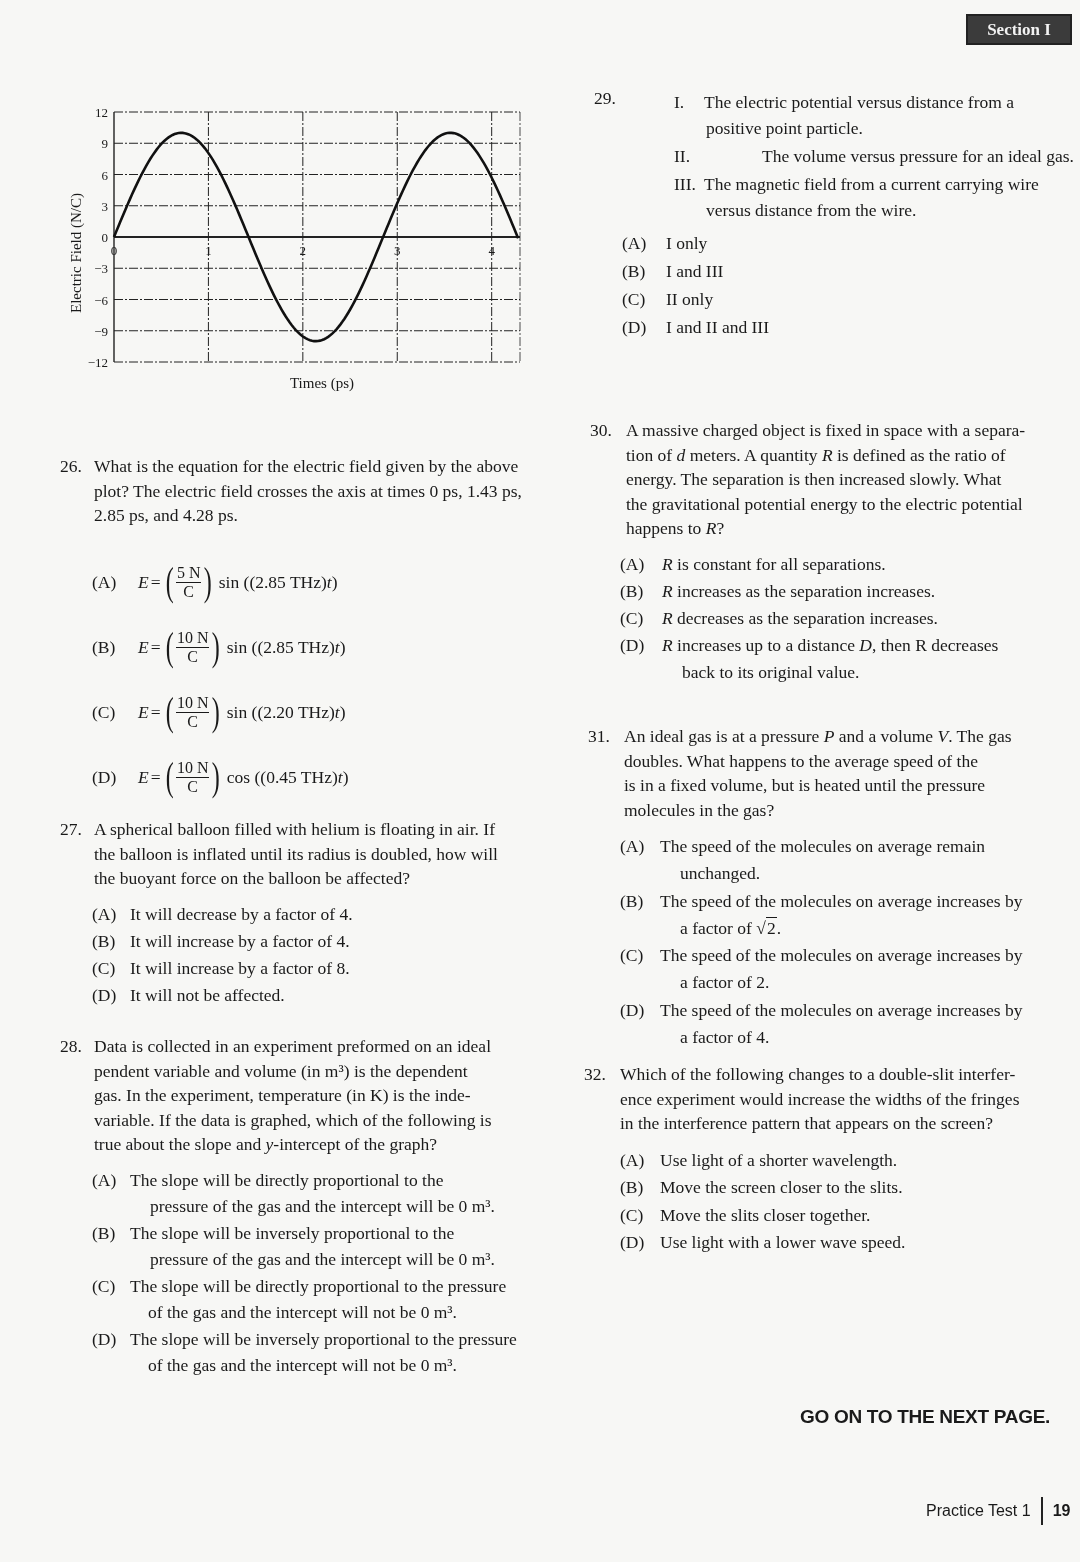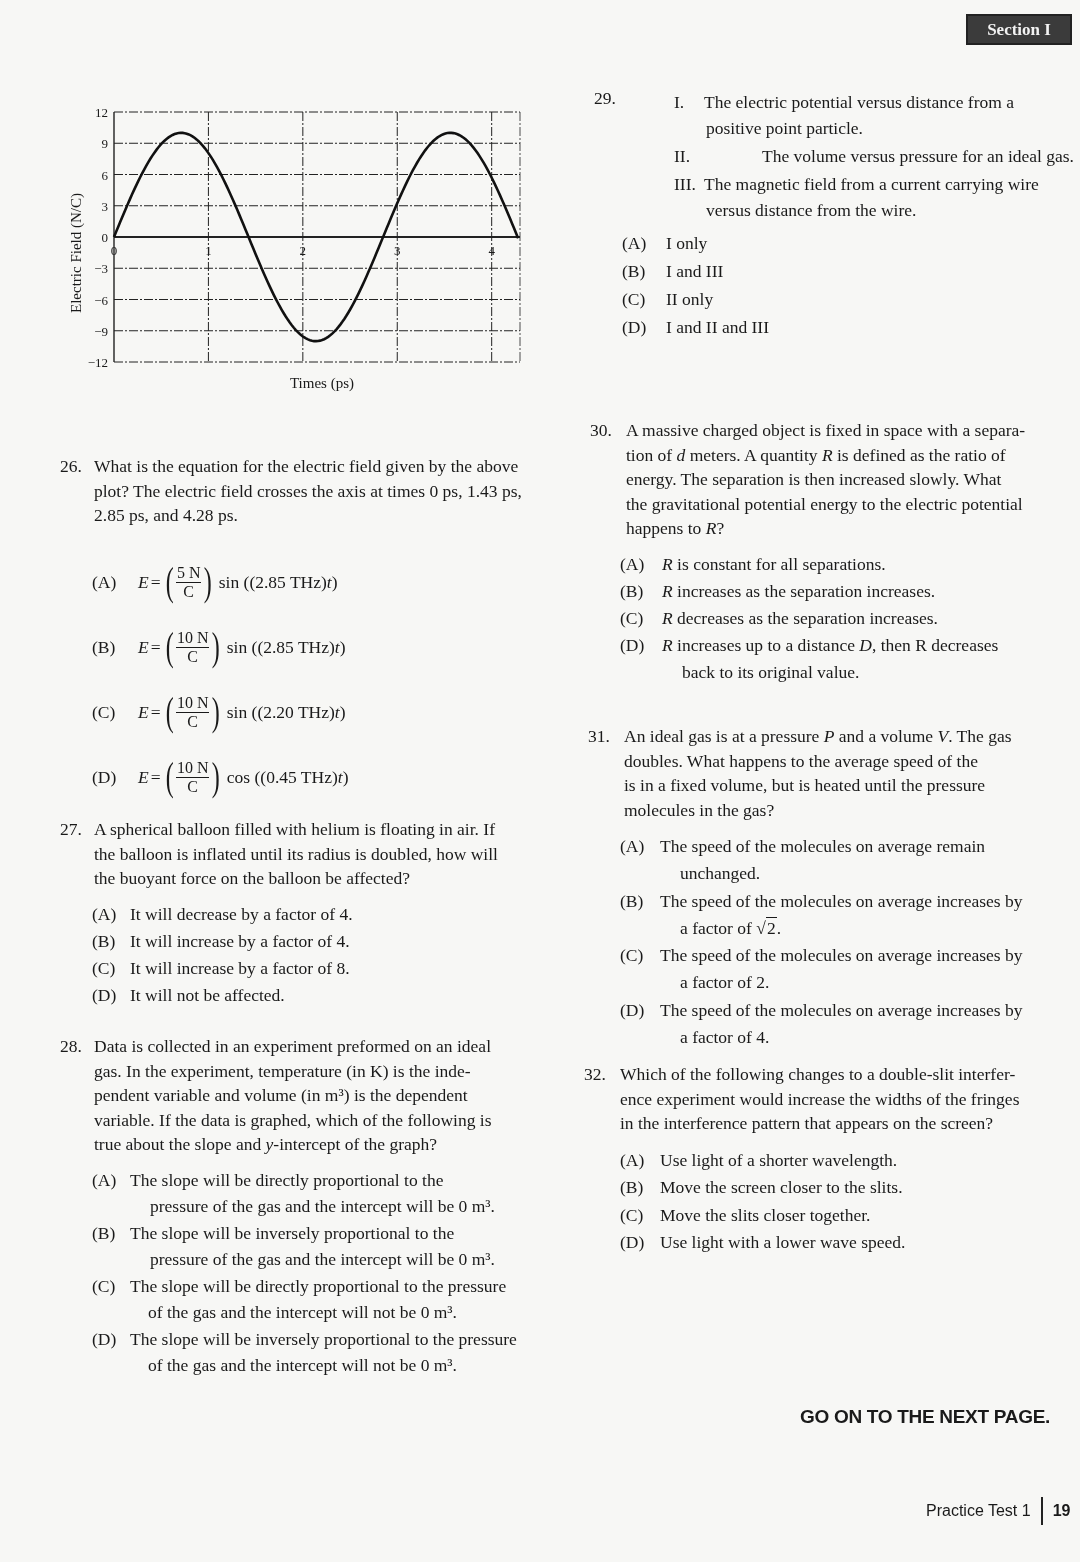--- a/index.html
+++ b/index.html
@@ -193,22 +193,22 @@
         <span class="lbl">(D)</span>
         <span class="txt">It will not be affected.</span>
       </div>
   </div>
 </div>
 
 <div class="q" style="left:60px; top:1034px; width:490px;">
   <span class="num">28.</span>
   <div class="stem">
     <div>Data is collected in an experiment preformed on an ideal</div>
+    <div>pendent variable and volume (in m³) is the dependent</div>
     <div>gas. In the experiment, temperature (in K) is the inde-</div>
-    <div>pendent variable and volume (in m³) is the dependent</div>
     <div id="q28line4">variable. If the data is graphed, which of the following is</div>
     <div id="q28line5">true about the slope and <i>y</i>-intercept of the graph?</div>
   </div>
   <div style="margin-top:10px; line-height:26.5px;">
     <div class="opt">
         <span class="lbl">(A)</span>
         <span class="txt">The slope will be directly proportional to the</span>
         <span class="cont" style="padding-left:58px;">pressure of the gas and the intercept will be 0 m³.</span>
       </div>
     <div class="opt">

